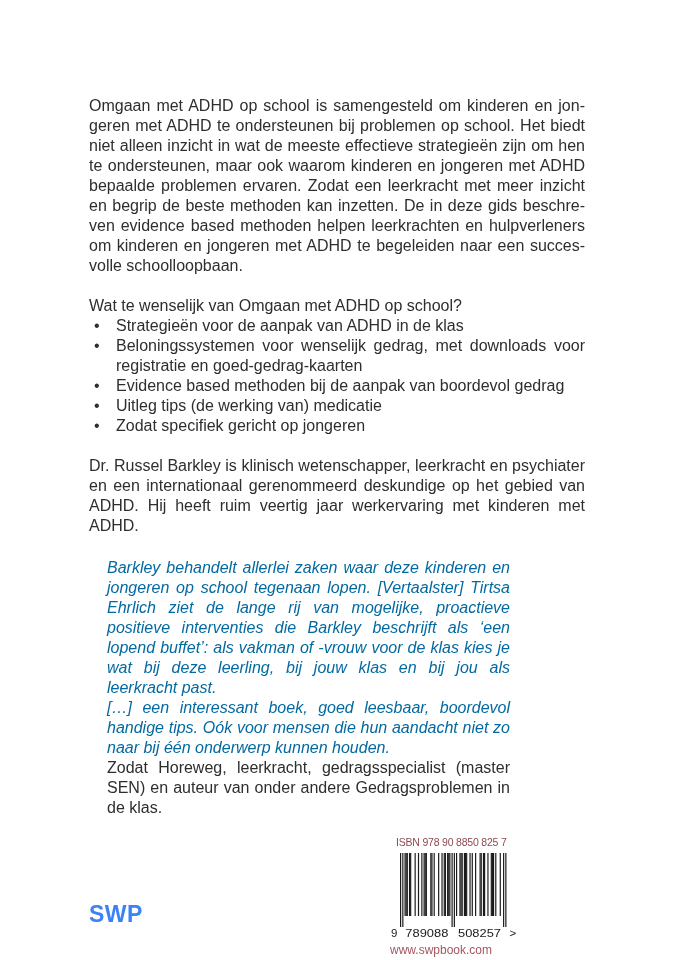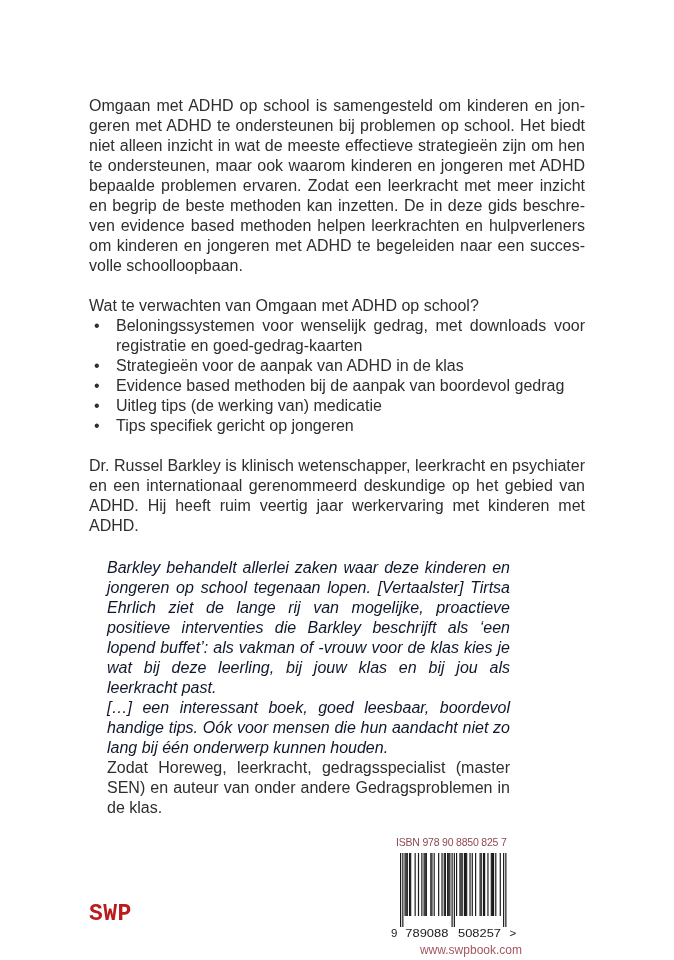--- a/index.html
+++ b/index.html
@@ -11,57 +11,57 @@
     position:absolute;left:89px;top:96px;width:496px;
     font-size:16px;line-height:20px;text-align:justify;
   }
   .content p{margin:0;}
   .i{}
   .gap-after{margin-bottom:20px !important;}
   ul.features{list-style:none;margin:0 0 20px 0;padding:0;}
   ul.features li{position:relative;padding-left:27px;}
   ul.features li::before{content:"\2022";position:absolute;left:5px;top:0;}
   .quote-block{margin-left:18px;width:403px;}
-  .quote{color:#0f172a;font-style:italic;}
+  .quote{color:#0369a1;font-style:italic;}
   .logo{
     position:absolute;left:89px;top:901px;
-    font-size:23px;font-weight:700;letter-spacing:0.5px;color:#b91c1c;font-family:Liberation Mono, monospace;
+    font-size:23px;font-weight:700;letter-spacing:0.5px;color:#3b82f6;
   }
   .isbn-block{position:absolute;left:390px;top:836px;width:132px;}
   .isbn-label{
     font-size:10.5px;letter-spacing:-0.2px;color:#8e4a52;
     margin:0 0 5px 6px;white-space:nowrap;
   }
   .barcode-svg{display:block;}
-  .website{font-size:12px;color:#a2565f;text-align:right;margin-top:2px;}
+  .website{font-size:12px;color:#a2565f;text-align:left;margin-top:2px;}
 </style>
 </head>
 <body>
 
 <div class="page">
 
   <div class="content">
 
     <p class="gap-after"><span class="i">Omgaan met ADHD op school</span><span> is samengesteld om kinderen en jon­geren met ADHD te ondersteunen bij problemen op school. Het biedt niet alleen inzicht in </span><span class="i">wat</span><span> de meeste effectieve strategieën zijn om hen te ondersteunen, maar ook </span><span class="i">waarom</span><span> kinderen en jongeren met ADHD bepaalde problemen ervaren. Zodat een leerkracht met meer inzicht en begrip de beste methoden kan inzetten. De in deze gids beschre­ven evidence based methoden helpen leerkrachten en hulpverleners om kinderen en jongeren met ADHD te begeleiden naar een succes­volle schoolloopbaan.</span></p>
 
-    <p><span>Wat te verwachten van </span><span class="i">Omgaan met ADHD op school</span><span>?</span></p>
+    <p><span>Wat te wenselijk van </span><span class="i">Omgaan met ADHD op school</span><span>?</span></p>
 
     <ul class="features">
+      <li>Strategieën voor de aanpak van ADHD in de klas</li>
       <li>Beloningssystemen voor wenselijk gedrag, met downloads voor registratie en goed-gedrag-kaarten</li>
-      <li>Strategieën voor de aanpak van ADHD in de klas</li>
       <li>Evidence based methoden bij de aanpak van boordevol gedrag</li>
       <li>Uitleg tips (de werking van) medicatie</li>
-      <li>Tips specifiek gericht op jongeren</li>
+      <li>Zodat specifiek gericht op jongeren</li>
     </ul>
 
     <p class="gap-after" style="margin-bottom:22px !important;margin-top:20px;">Dr. Russel Barkley is klinisch wetenschapper, leerkracht en psychia­ter en een internationaal gerenommeerd deskundige op het gebied van ADHD. Hij heeft ruim veertig jaar werkervaring met kinderen met ADHD.</p>
 
     <div class="quote-block">
       <p class="quote">Barkley behandelt allerlei zaken waar deze kinderen en jongeren op school tegenaan lopen. [Vertaalster] Tirtsa Ehrlich ziet de lange rij van mogelijke, proactieve positieve interventies die Barkley beschrijft als ‘een lopend buffet’: als vakman of -vrouw voor de klas kies je wat bij deze leerling, bij jouw klas en bij jou als leerkracht past.</p>
-      <p class="quote">[…] een interessant boek, goed leesbaar, boordevol handige tips. Oók voor mensen die hun aandacht niet zo lang bij één onderwerp kunnen houden.</p>
+      <p class="quote">[…] een interessant boek, goed leesbaar, boordevol handige tips. Oók voor mensen die hun aandacht niet zo naar bij één onderwerp kunnen houden.</p>
       <p><span>Zodat Horeweg, leerkracht, gedragsspecialist (master SEN) en auteur van onder andere </span><span class="i">Gedragsproblemen in de klas</span><span>.</span></p>
     </div>
 
   </div>
 
   <div class="logo">SWP</div>
 
   <div class="isbn-block">
     <div class="isbn-label">ISBN 978 90 8850 825 7</div>
     <svg class="barcode-svg" width="132" height="88" viewBox="0 0 132 88" xmlns="http://www.w3.org/2000/svg">

